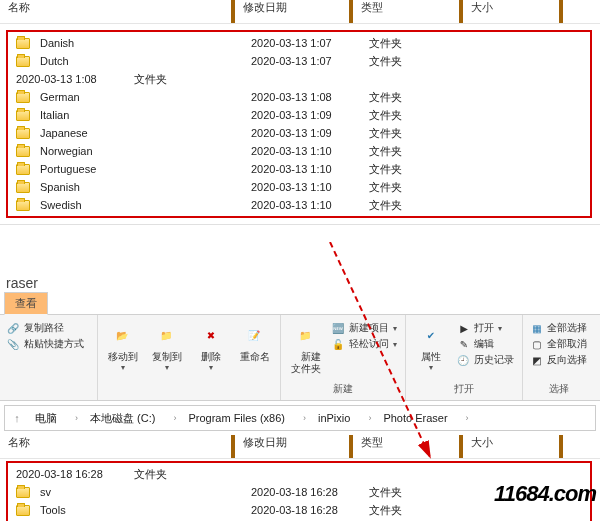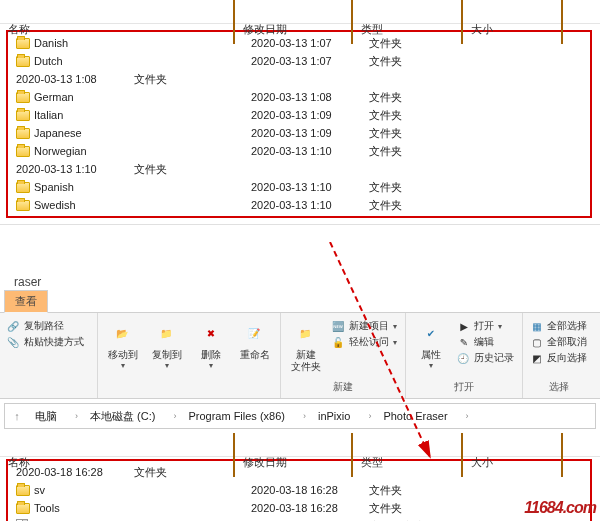--- a/index.html
+++ b/index.html
@@ -1,56 +1,56 @@
 <!DOCTYPE html>
 <html><head>
 <meta charset="utf-8">
 <style>
 *{box-sizing:border-box;margin:0;padding:0;font-family:"Microsoft YaHei",Arial,sans-serif}
 body{width:600px;height:521px;background:#fff;overflow:hidden;position:relative}
 .panel-top{border-bottom:1px solid #e0e0e0}
 .col-header{display:flex;height:24px;border-bottom:1px solid #e5e5e5;font-size:11px;color:#333}
-.col-header>div{padding:22px 8px;border-right:2px solid #a16207}
+.col-header>div{padding:0 8px;border-right:4px solid #a16207}
 .c-name{width:235px}.c-date{width:118px}.c-type{width:110px}.c-size{width:100px}
 .red-box{border:2px solid #d40000;margin:6px 8px 6px 6px;padding:2px 0}
 .row{display:flex;font-size:11px;color:#222;height:18px;align-items:center}
 .row .cell{padding:0 8px}
-.row .c-name{display:flex;align-items:center;gap:4px}
+.row .c-name{display:flex;align-items:center;gap:10px}
 .folder-icon{width:14px;height:11px;background:linear-gradient(#ffe89a,#f7c948);border:1px solid #d6a800;border-radius:1px;position:relative}
 .folder-icon::before{content:"";position:absolute;top:-3px;left:0;width:6px;height:3px;background:#f7c948;border:1px solid #d6a800;border-bottom:none;border-radius:1px 1px 0 0}
 .file-icon{width:12px;height:14px;background:#fff;border:1px solid #999;position:relative}
 .file-icon::before{content:"";position:absolute;top:0;right:0;width:4px;height:4px;background:#ddd;border-left:1px solid #999;border-bottom:1px solid #999}
 
 .panel-bottom{position:relative;margin-top:48px}
 .tab-bar{display:flex;align-items:flex-end;height:22px;font-size:11px;padding-left:4px;border-bottom:1px solid #d0d0d0}
 .tab-label{padding:3px 10px;color:#444}
 .tab-active{background:#fdba74;border:1px solid #d0d0d0;border-bottom:1px solid #f5f5f5;margin-bottom:-1px}
 
 .ribbon{display:flex;background:#f5f5f5;border-bottom:1px solid #d0d0d0;height:86px;font-size:10px;color:#333}
 .ribbon-group{display:flex;flex-direction:column;border-right:1px solid #d9d9d9;padding:2px 4px}
 .ribbon-group .group-body{flex:1;display:flex;align-items:flex-start;gap:2px;padding-top:2px}
 .ribbon-group .group-label{text-align:center;font-size:10px;color:#555;padding:2px 0}
 .rbtn{display:flex;flex-direction:column;align-items:center;justify-content:flex-start;width:42px;padding:2px;cursor:default}
 .rbtn .ricon{width:28px;height:28px;margin-bottom:2px;display:flex;align-items:center;justify-content:center}
-.rbtn span{text-align:center;line-height:1.2}
+.rbtn span{text-align:right;line-height:1.2}
 .mini-list{display:flex;flex-direction:column;gap:2px;font-size:10px;padding:2px 4px}
 .mini-list div{display:flex;align-items:center;gap:4px}
 .mini-icon{width:12px;height:12px;display:inline-flex;align-items:center;justify-content:center}
 .dd{font-size:8px;color:#555}
 
 .breadcrumb{display:flex;align-items:center;height:26px;border:1px solid #ccc;margin:4px;font-size:11px;color:#222}
 .breadcrumb .arr-btn{width:24px;height:24px;display:flex;align-items:center;justify-content:center;color:#888}
 .crumb{padding:0 6px;display:flex;align-items:center;gap:18px;height:100%}
 .crumb .chev{color:#888;font-size:9px}
 
 .bottom-red{border:2px solid #d40000;margin:2px 8px 2px 6px;padding:2px 0}
 
 .arrow-svg{position:absolute;top:242px;left:0;width:600px;height:290px;pointer-events:none}
 
-.watermark{position:absolute;right:4px;bottom:4px;font-size:16px;font-weight:bold;color:#b91c1c;font-style:italic;letter-spacing:-1px}
+.watermark{position:absolute;right:4px;bottom:14px;font-size:22px;font-weight:bold;color:#000000;font-style:italic;letter-spacing:-1px}
 </style>
 </head>
 <body>
 
 <div class="panel-top">
   <div class="col-header">
     <div class="c-name">名称</div>
     <div class="c-date">修改日期</div>
     <div class="c-type">类型</div>
     <div class="c-size">大小</div>
@@ -102,20 +102,24 @@
       </div>
       <div class="row">
         <div class="cell c-name">
           <span class="folder-icon"></span>
           <span>Norwegian</span>
         </div>
         <div class="cell c-date">2020-03-13 1:10</div>
         <div class="cell c-type">文件夹</div>
       </div>
       <div class="row">
+        <div class="cell c-name">
+          <span class="folder-icon"></span>
+          <span>Portuguese</span>
+        </div>
         <div class="cell c-date">2020-03-13 1:10</div>
         <div class="cell c-type">文件夹</div>
       </div>
       <div class="row">
         <div class="cell c-name">
           <span class="folder-icon"></span>
           <span>Spanish</span>
         </div>
         <div class="cell c-date">2020-03-13 1:10</div>
         <div class="cell c-type">文件夹</div>
@@ -125,21 +129,21 @@
           <span class="folder-icon"></span>
           <span>Swedish</span>
         </div>
         <div class="cell c-date">2020-03-13 1:10</div>
         <div class="cell c-type">文件夹</div>
       </div>
     </div>
 </div>
 
 <div class="panel-bottom">
-  <div style="font-size:12px;padding:2px 14px;color:#444">raser</div>
+  <div style="font-size:14px;padding:2px 6px;color:#444">raser</div>
   <div class="tab-bar">
     <div class="tab-label tab-active">查看</div>
   </div>
 
   <div class="ribbon">
 
     <div class="ribbon-group" style="width:98px">
       <div class="group-body">
         <div class="mini-list">
           <div>

